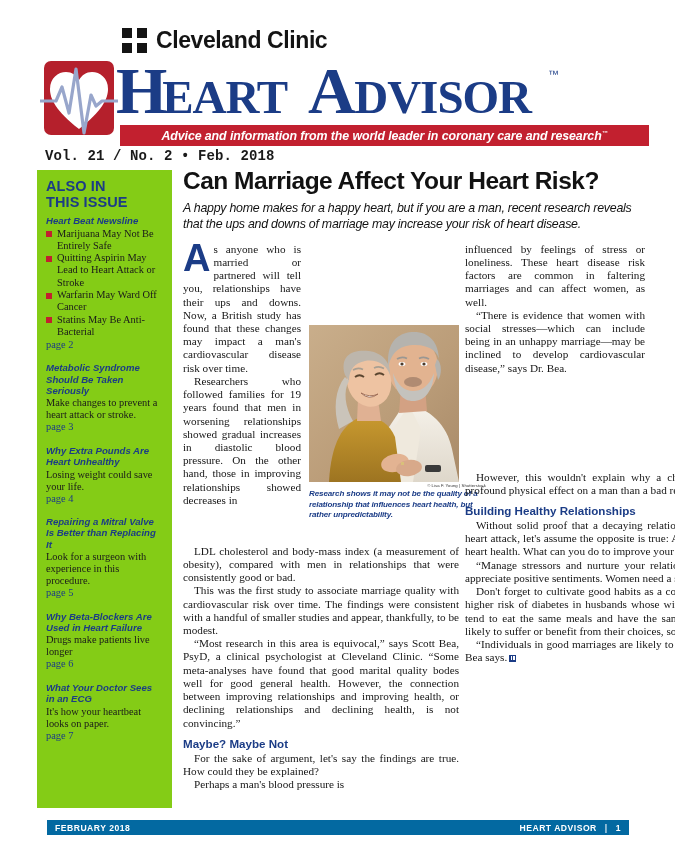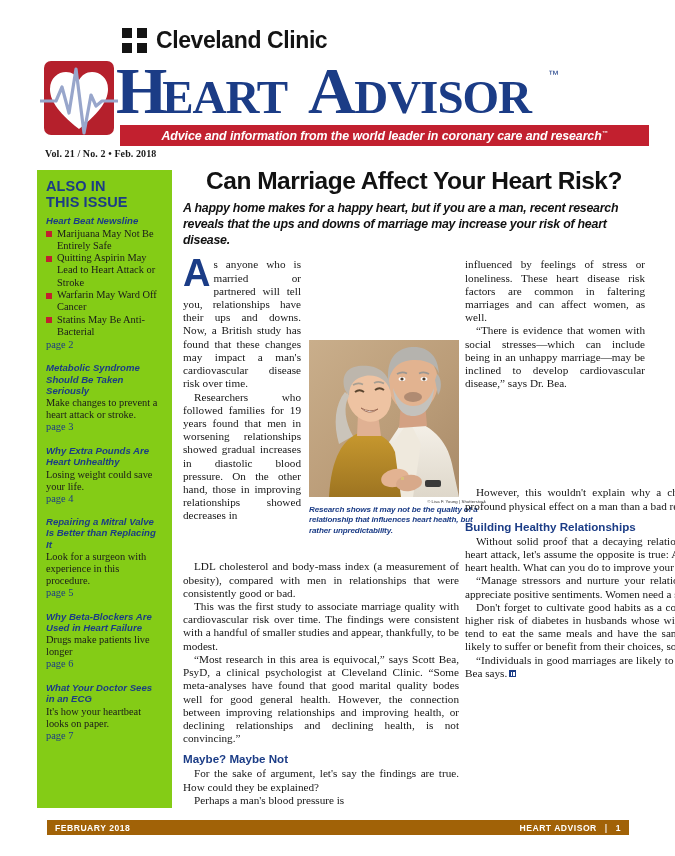--- a/index.html
+++ b/index.html
@@ -88,23 +88,23 @@
     white-space: nowrap;
   }
   .tagline-bar sup {
     font-size: 6px;
     vertical-align: super;
   }
 
   .volume-line {
     position: absolute;
     left: 45px; top: 148px;
-    font-family: Liberation Serif, serif;
-    font-weight: bold;
-    font-size: 10px;
+    font-family: Liberation Mono, monospace;
+    font-weight: bold;
+    font-size: 14px;
     color: #1a1a1a;
     letter-spacing: 0.1px;
   }
 
   
   .sidebar {
     position: absolute;
     left: 37px; top: 170px;
     width: 135px;
     height: 638px;
@@ -171,25 +171,24 @@
     width: 462px;
   }
   .headline {
     font-family: "Liberation Sans", sans-serif;
     font-weight: bold;
     font-size: 24.5px;
     line-height: 1.08;
     color: #121212;
     letter-spacing: -0.5px;
     margin: 0 0 7px 0;
-    text-align: center;
   }
   .deck {
     font-family: "Liberation Sans", sans-serif;
-    font-weight: bold;
+    font-weight: normal;
     font-style: italic;
     font-size: 12.4px;
     line-height: 1.26;
     color: #121212;
     letter-spacing: -0.25px;
     margin: 0 0 10px 0;
   }
 
   .cols {
     position: relative;
@@ -306,21 +305,21 @@
     width: 1.6px; height: 4.2px;
     background: #1b3c86;
     z-index: 2;
   }
 
   
   .footer {
     position: absolute;
     left: 47px; top: 820px;
     width: 582px; height: 15px;
-    background: #a16207;
+    background: #0369a1;
     display: flex;
     align-items: center;
     justify-content: space-between;
     padding: 0 8px;
   }
   .footer span {
     font-family: "Liberation Sans", sans-serif;
     font-weight: bold;
     font-size: 8.6px;
     color: #ffffff;

